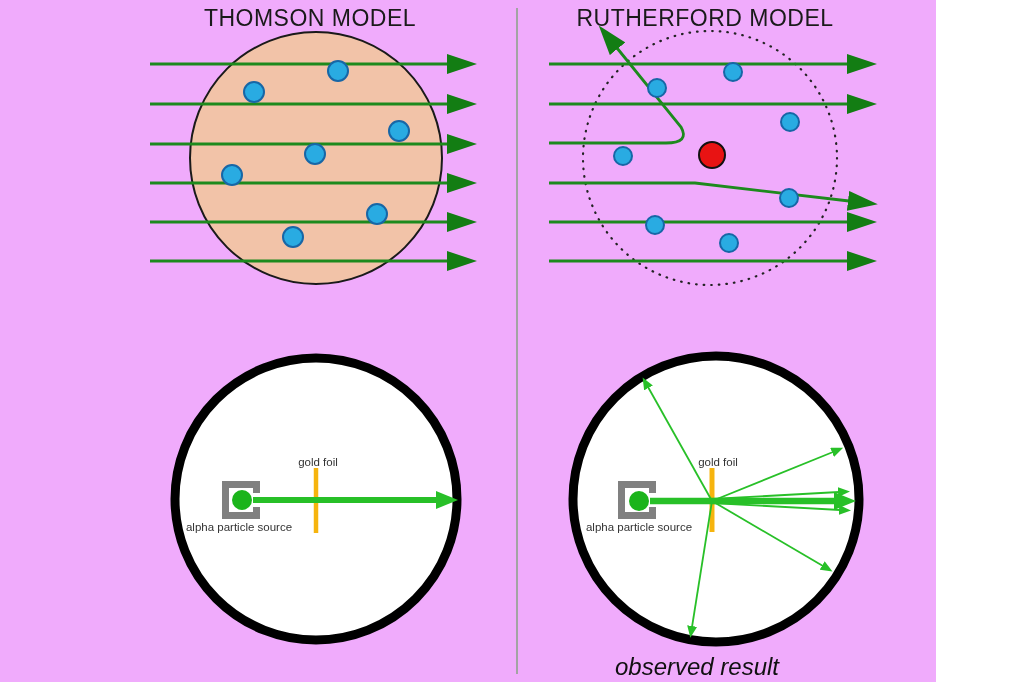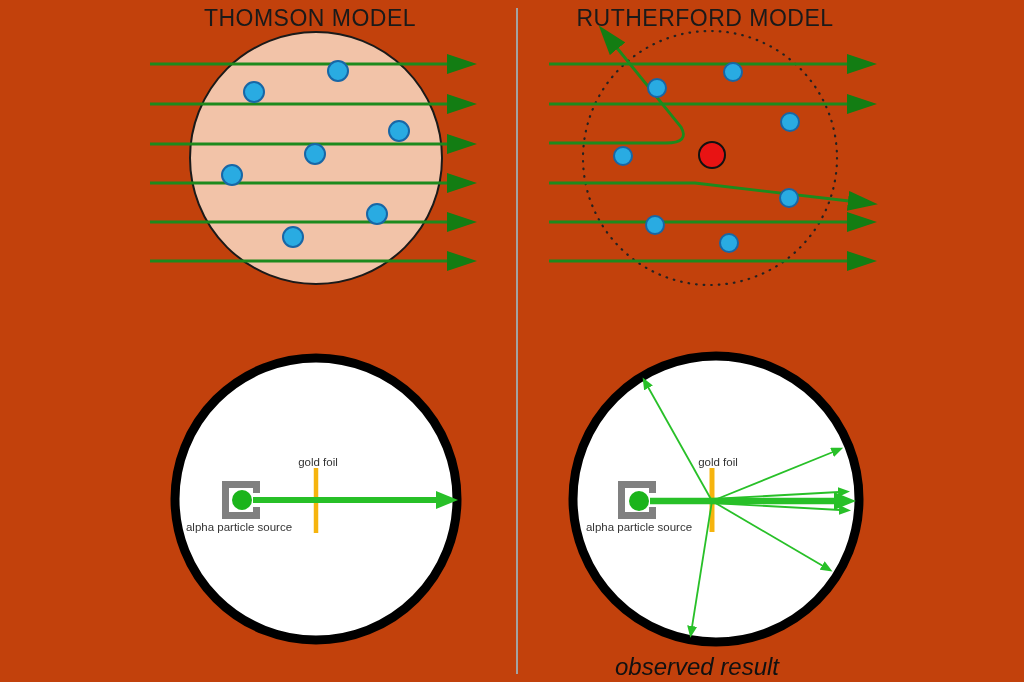--- a/index.html
+++ b/index.html
@@ -1,16 +1,16 @@
 <!DOCTYPE html>
 <html><head>
 <meta charset="utf-8">
 <style>
   html,body{margin:0;padding:0;background:#fff;}
-  #stage{position:relative;width:1024px;height:682px;background:#c2410c;overflow:hidden;
+  #stage{position:relative;width:936px;height:682px;background:#f0abfc;overflow:hidden;
          font-family:"Liberation Sans", sans-serif;}
   svg{display:block;}
   text{font-family:"Liberation Sans", sans-serif;}
   .title{font-size:23px;font-weight:500;fill:#1a1a1a;letter-spacing:0.5px;}
   .small-label{font-size:11.5px;fill:#333333;}
   .caption{font-size:24px;font-style:italic;fill:#111111;}
 </style>
 </head>
 <body>
 

